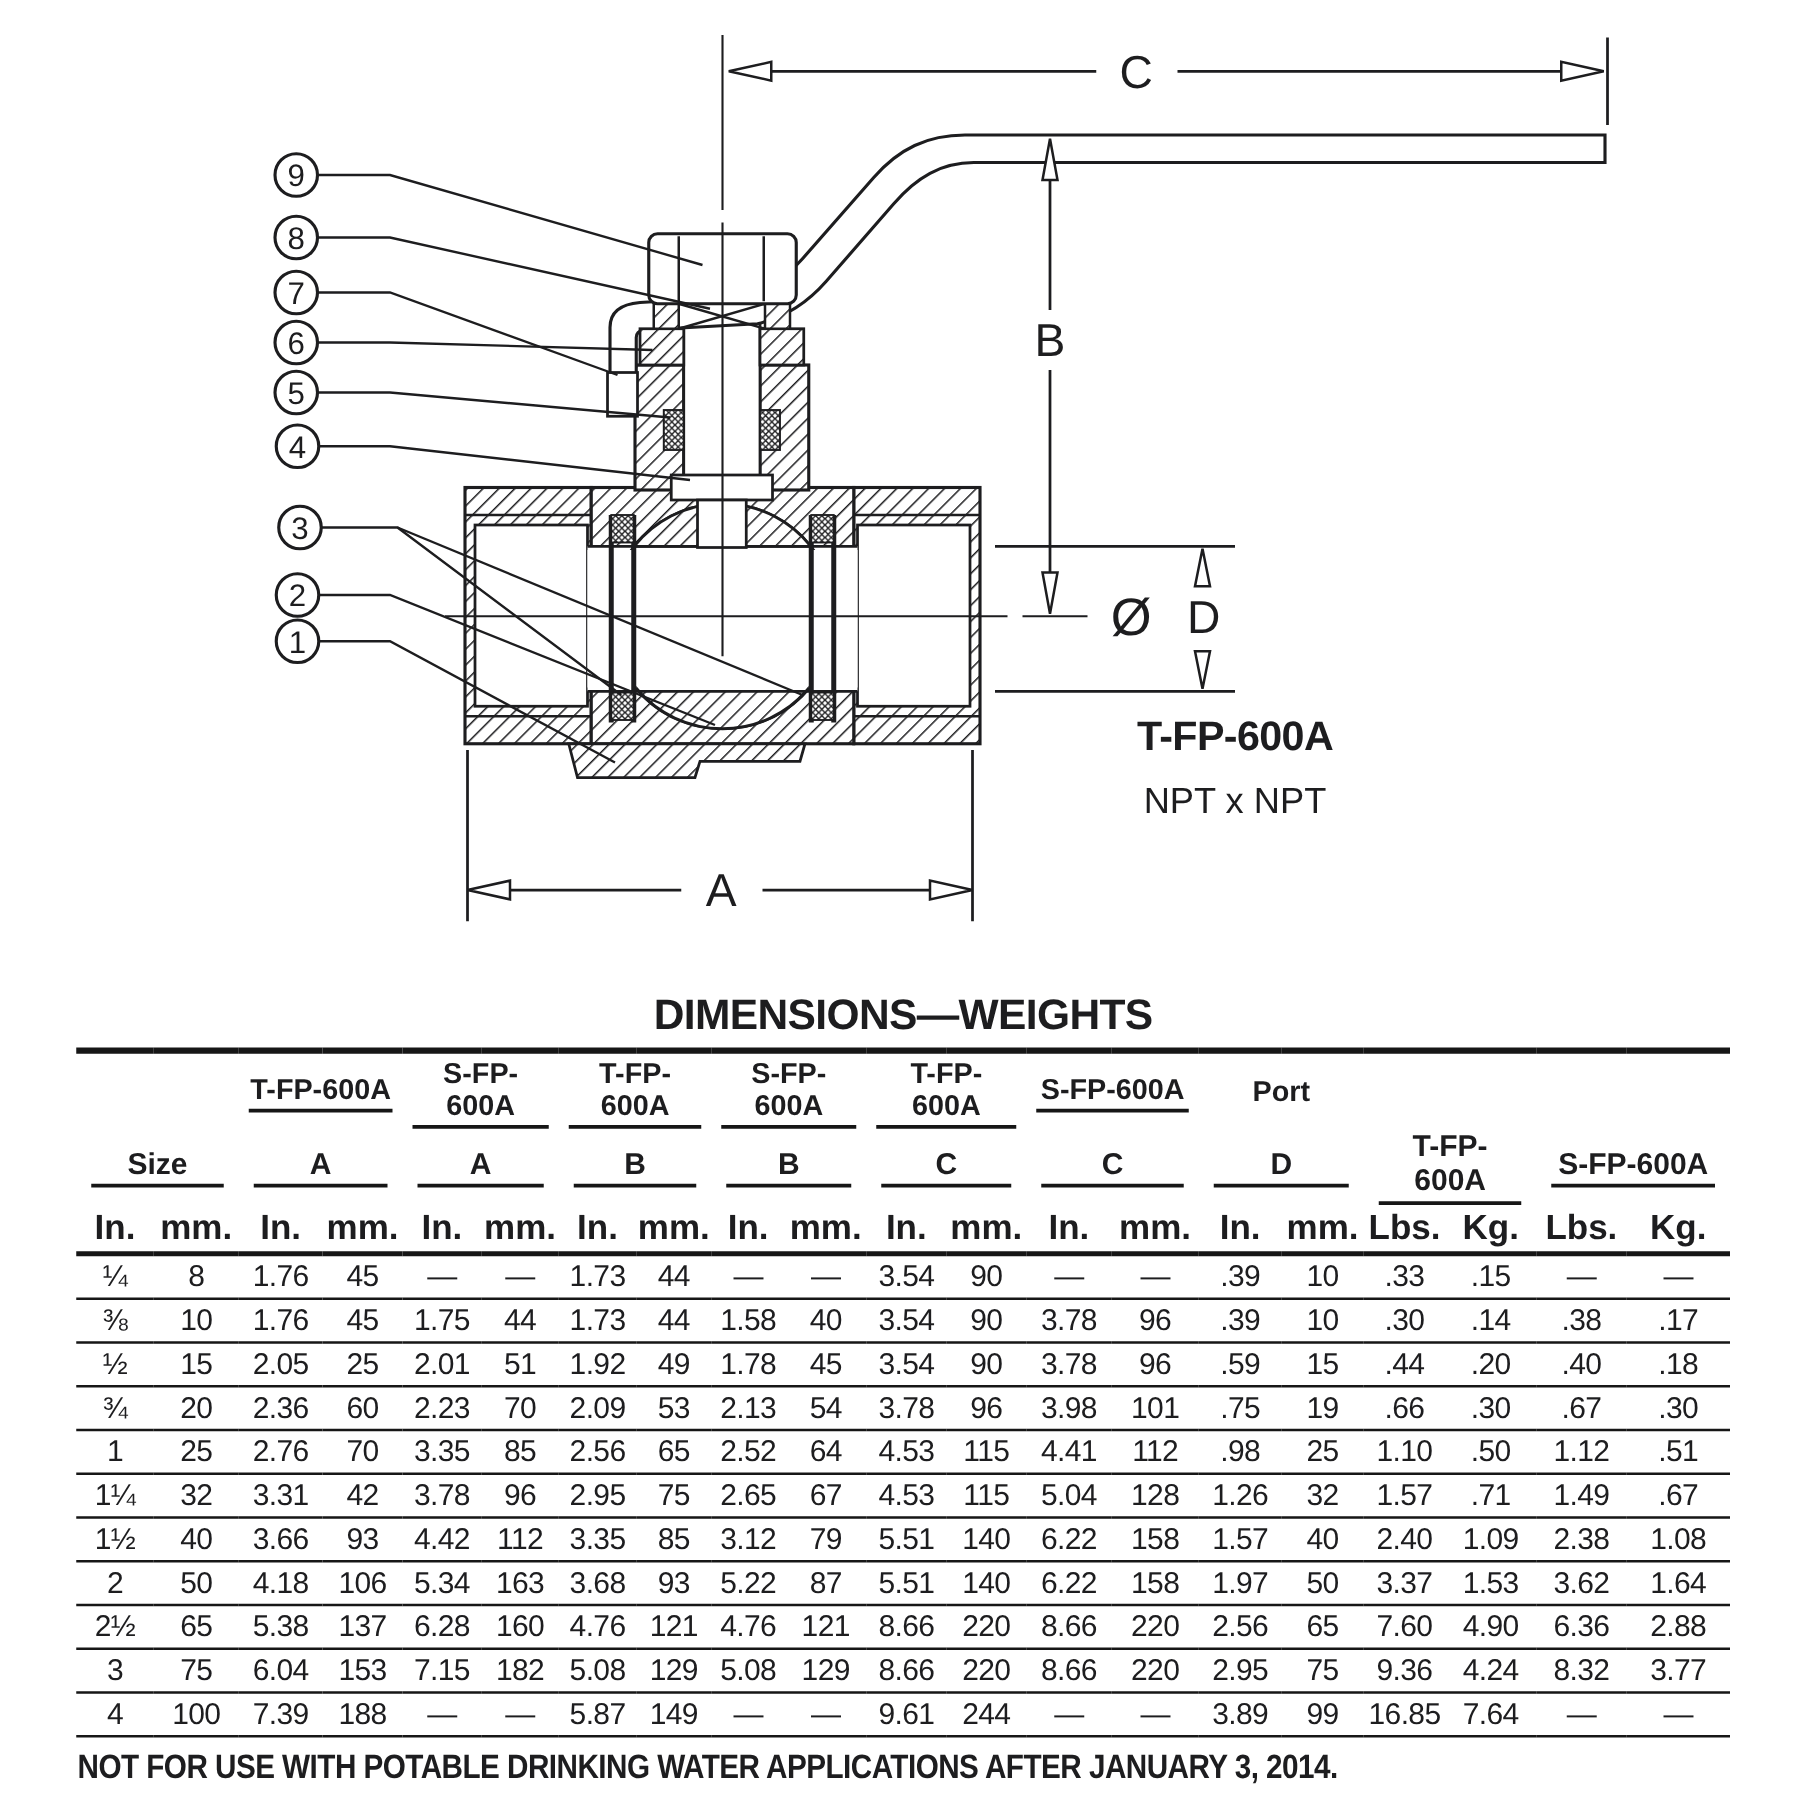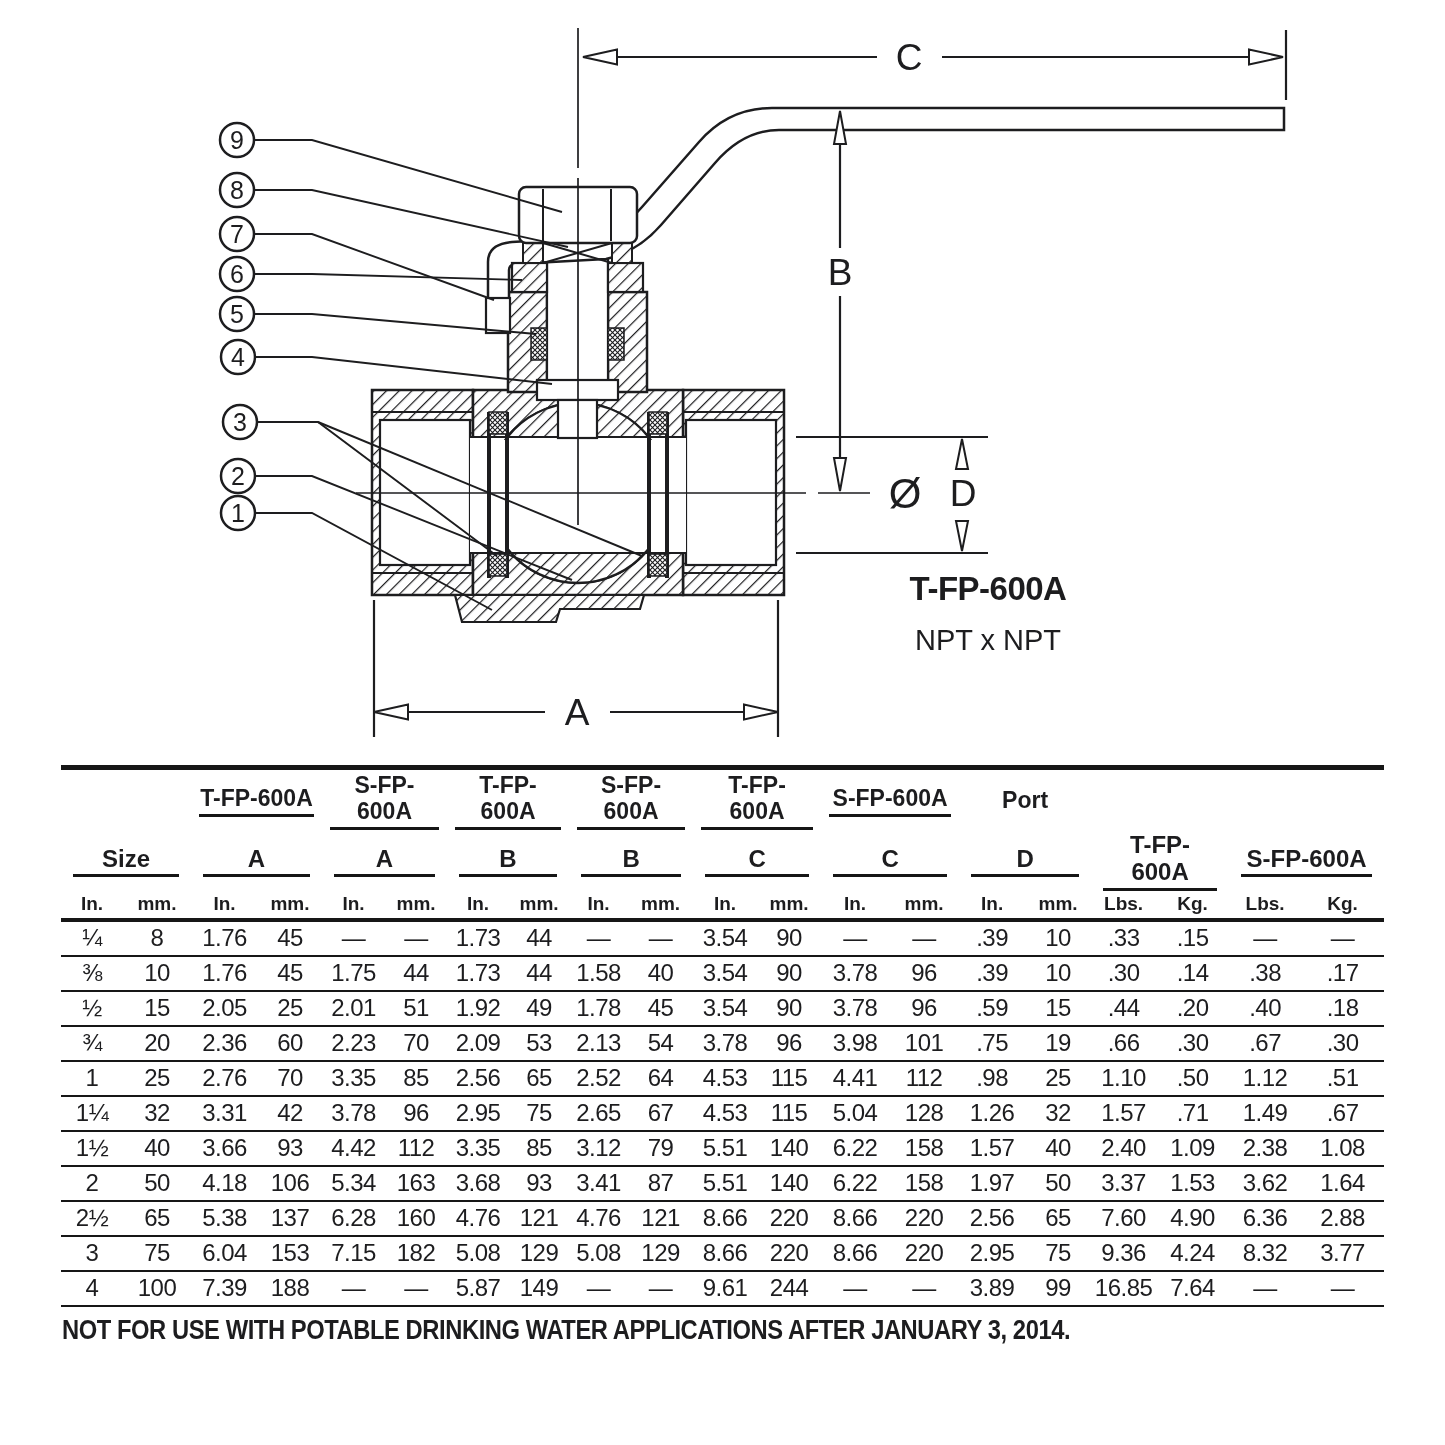--- a/index.html
+++ b/index.html
@@ -7,21 +7,21 @@
   .sheet{position:relative;width:1445px;height:1445px;overflow:hidden;background:#fff;}
   .diagram-wrap{position:absolute;top:0;left:0;width:1445px;height:765px;}
   .table-wrap{position:absolute;top:765px;left:0;width:1445px;}
   .tbl-title{width:1323px;margin:28px 0 6px 61px;text-align:center;font-size:34px;font-weight:bold;letter-spacing:-0.5px;}
   table.dim{border-collapse:collapse;table-layout:fixed;width:1323px;margin-left:61px;border-top:5px solid #161616;}
   table.dim th,table.dim td{padding:0;text-align:center;font-stretch:condensed;}
   thead th{font-weight:bold;font-size:23px;line-height:1.15;}
   thead .dimspan th span{display:block;margin:2px 2px 0 2px;padding-bottom:3px;border-bottom:3px solid #161616;font-size:24px;}
   thead .grprow th span{display:block;margin:2px 8px 0 8px;padding-bottom:2px;border-bottom:3px solid #161616;}
   thead .letrow th span{display:block;margin:1px 12px 0 12px;padding-bottom:2px;border-bottom:3px solid #161616;font-size:24px;}
-  thead .unitrow th{font-size:19px;padding:2px 0 3px 0;border-bottom:4px solid #161616;}
+  thead .unitrow th{font-size:28px;padding:2px 0 3px 0;border-bottom:4px solid #161616;}
   tbody td{font-size:24px;letter-spacing:-0.5px;border-bottom:2.5px solid #161616;height:33px;vertical-align:middle;}
   .footnote{margin:8px 0 0 62px;font-size:27px;font-weight:bold;transform:scaleX(0.88);transform-origin:left center;white-space:nowrap;letter-spacing:-0.5px;}
   svg text{fill:#1d1d1f;font-family:"Liberation Sans",sans-serif;}
   .dimletter{font-size:37px;}
   .callout-num{font-size:25px;}
   .model-label{font-size:33px;font-weight:bold;letter-spacing:-0.5px;}
   .conn-label{font-size:29px;}
 </style>
 </head>
 <body>
@@ -205,20 +205,21 @@
         <text class="callout-num" x="238" y="522" text-anchor="middle">1</text>
       </g>
     </g>
 
     <text class="model-label" x="988" y="600" text-anchor="middle">T-FP-600A</text>
     <text class="conn-label" x="988" y="650" text-anchor="middle">NPT x NPT</text>
   </svg>
   </div>
 
   <div class="table-wrap">
+    <div class="tbl-title">DIMENSIONS—WEIGHTS</div>
 
     <table class="dim">
       <colgroup>
         <col style="width:62px">
           <col style="width:68px">
         <col style="width:67px">
           <col style="width:64px">
         <col style="width:63px">
           <col style="width:62px">
         <col style="width:62px">
@@ -472,21 +473,21 @@
           </tr>
           <tr>
             <td>2</td>
             <td>50</td>
             <td>4.18</td>
             <td>106</td>
             <td>5.34</td>
             <td>163</td>
             <td>3.68</td>
             <td>93</td>
-            <td>3.41</td>
+            <td>5.22</td>
             <td>87</td>
             <td>5.51</td>
             <td>140</td>
             <td>6.22</td>
             <td>158</td>
             <td>1.97</td>
             <td>50</td>
             <td>3.37</td>
             <td>1.53</td>
             <td>3.62</td>

